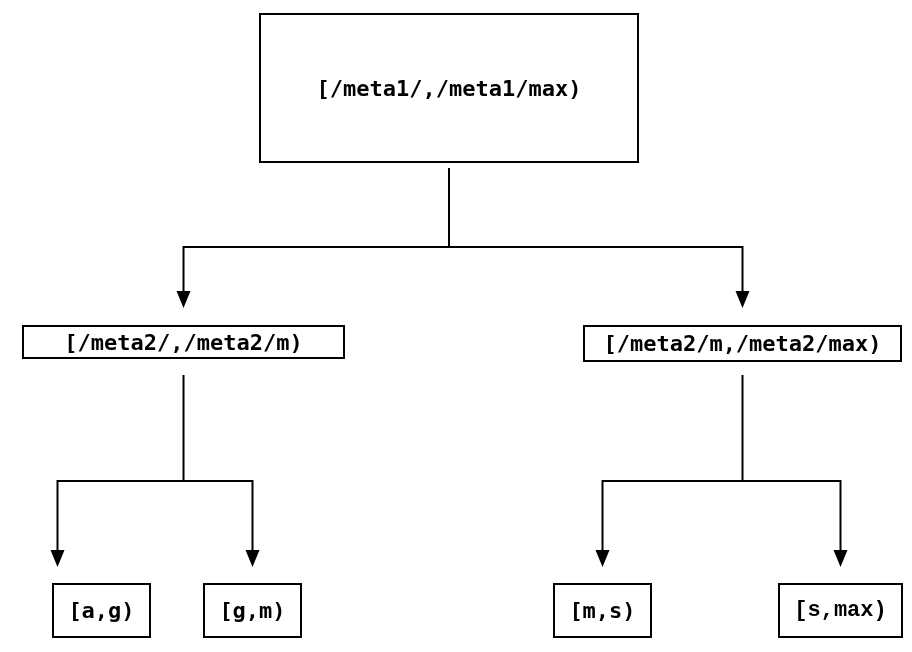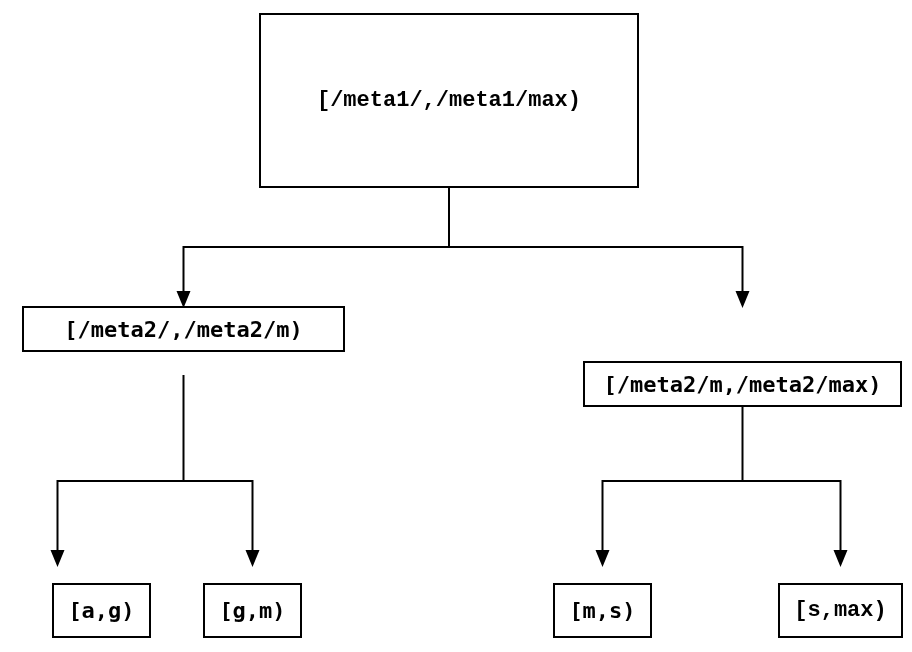--- a/index.html
+++ b/index.html
@@ -29,23 +29,23 @@
     display: flex;
     align-items: center;
     justify-content: center;
   }
   .node span {
     font-size: 22px;
     font-weight: bold;
     color: #000000;
     white-space: nowrap;
   }
-  .node-root      { left: 259px; top: 13px;  width: 380px; height: 175px; font-family: Liberation Mono, monospace; }
-  .node-left-mid  { left: 22px;  top: 306px; width: 323px; height: 46px; justify-content: center; }
-  .node-right-mid { left: 583px; top: 325px; width: 319px; height: 46px; margin-top: 36px; }
+  .node-root      { left: 259px; top: 13px;  width: 380px; height: 150px; }
+  .node-left-mid  { left: 22px;  top: 325px; width: 323px; height: 34px; justify-content: center; }
+  .node-right-mid { left: 583px; top: 325px; width: 319px; height: 37px; }
   .node-leaf-ag   { left: 8px;   top: 583px; width: 99px;  height: 55px; margin-left: 44px; }
   .node-leaf-gm   { left: 203px; top: 583px; width: 99px;  height: 55px; }
   .node-leaf-ms   { left: 553px; top: 583px; width: 99px;  height: 55px; }
   .node-leaf-smax { left: 778px; top: 583px; width: 125px; height: 55px; font-family: Liberation Mono, monospace; }
 </style>
 </head>
 <body>
 
 <div class="canvas">
 

